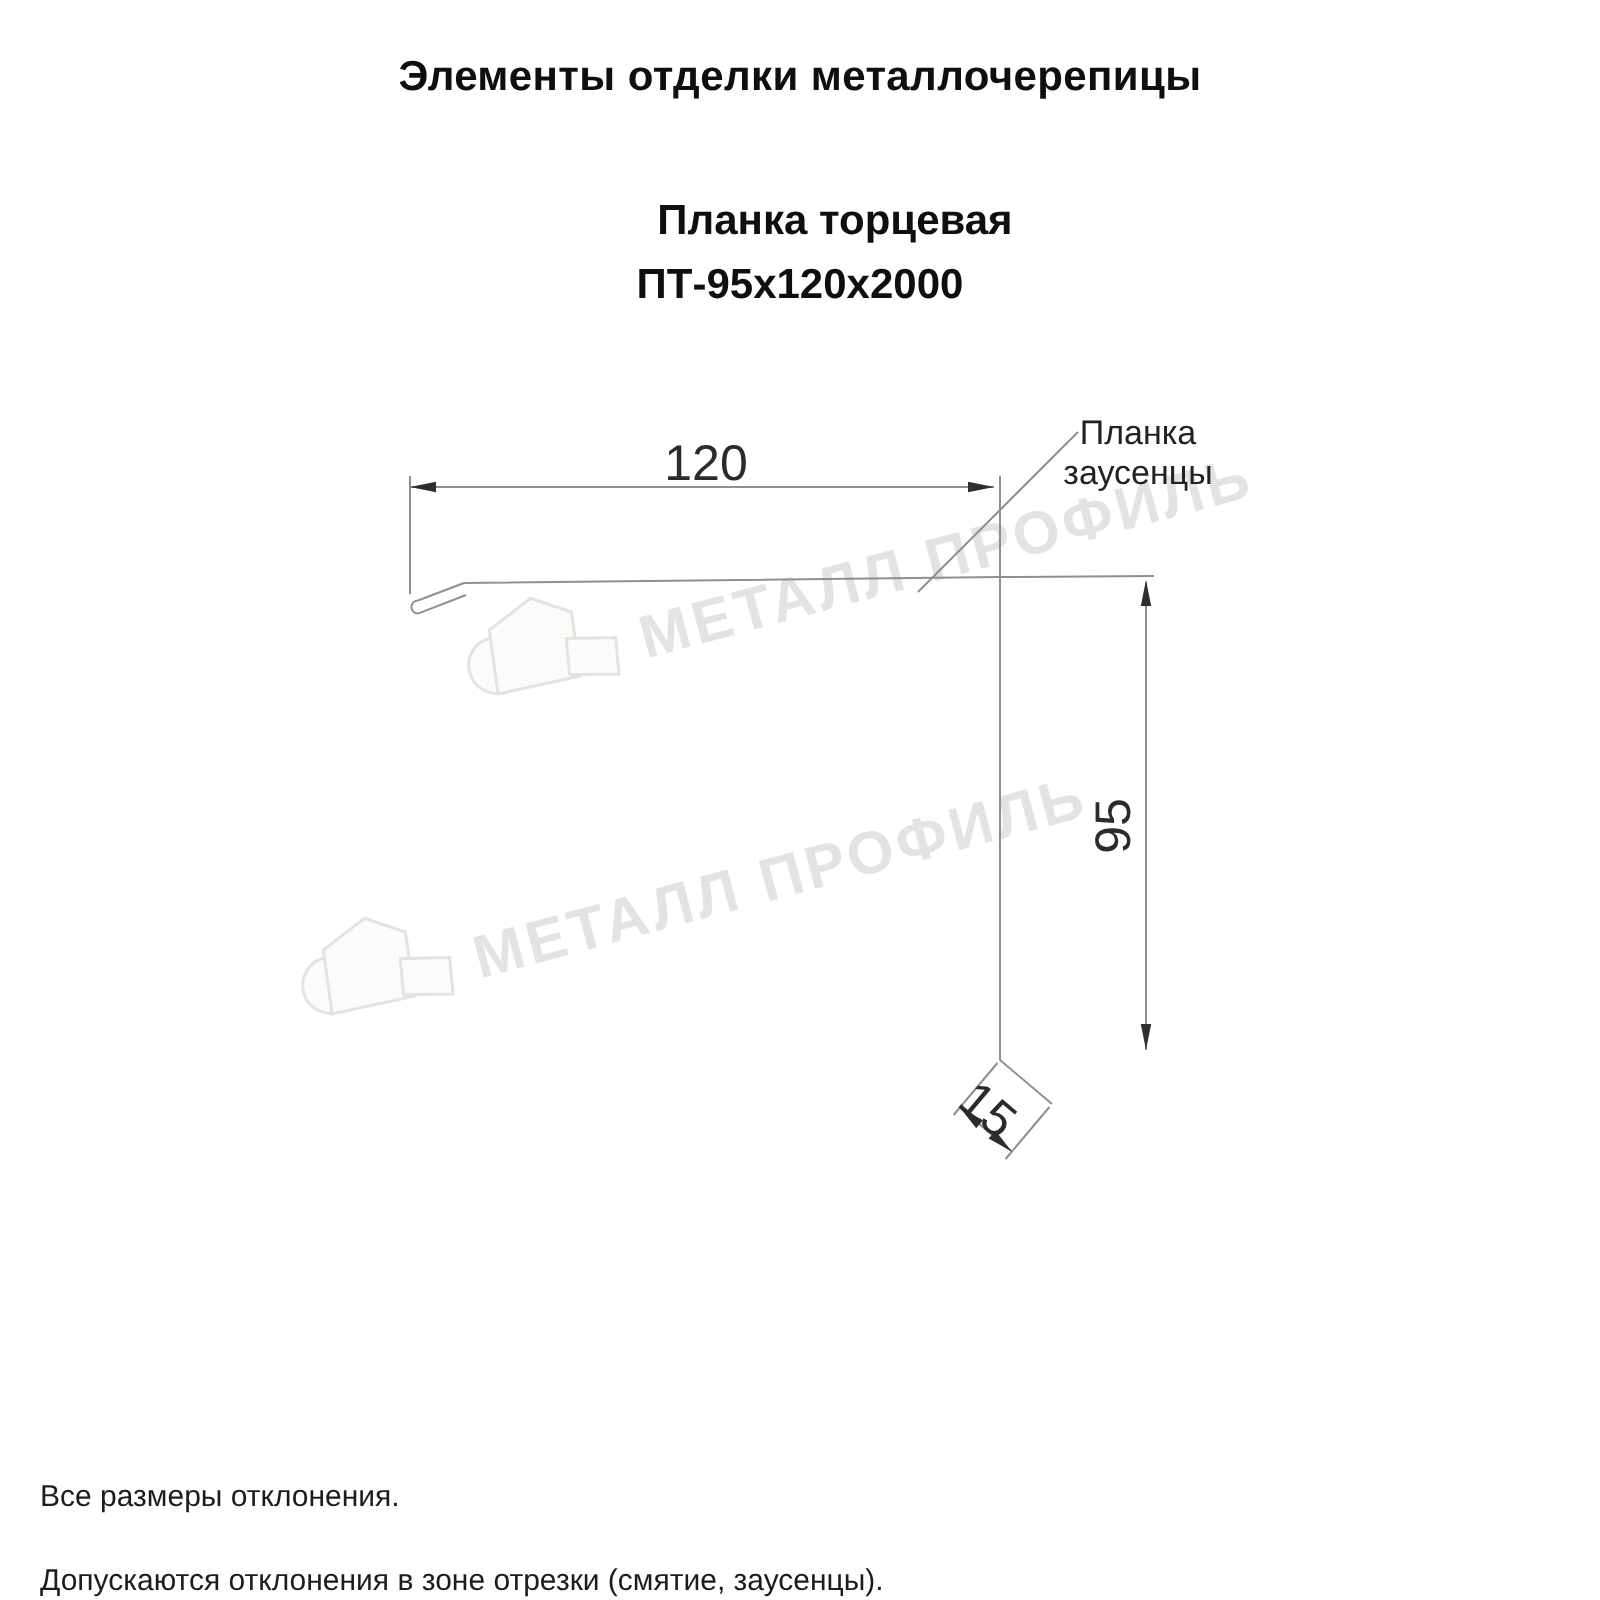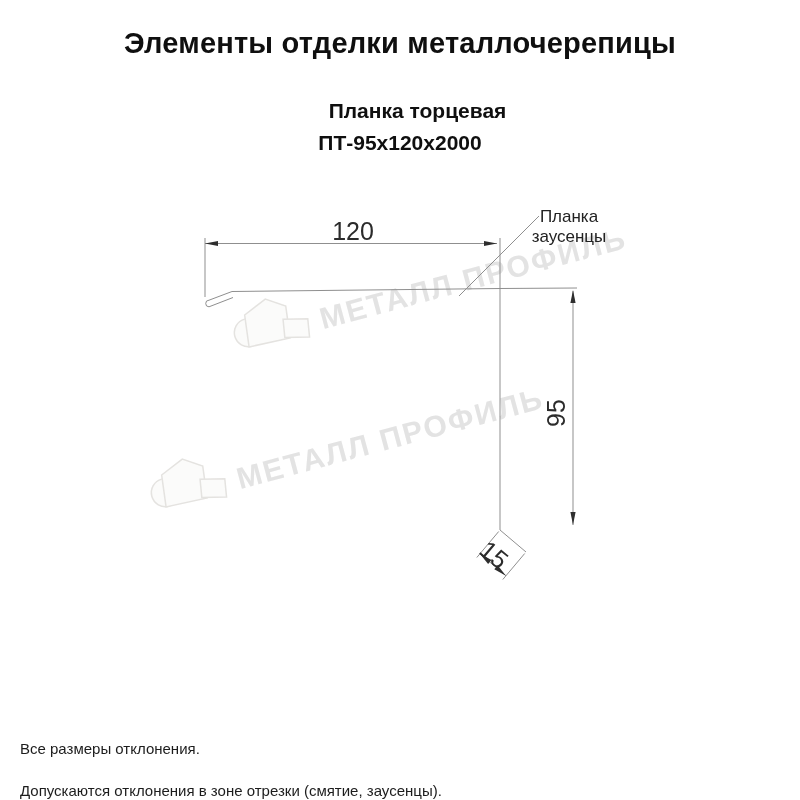--- a/index.html
+++ b/index.html
@@ -5,21 +5,21 @@
   html,body{margin:0;padding:0;}
   body{
     width:800px;height:800px;position:relative;overflow:hidden;
     background:#ffffff;
     font-family:"Liberation Sans","DejaVu Sans",sans-serif;
     -webkit-font-smoothing:antialiased;
   }
   .abs{position:absolute;}
   .page-title{
     left:0;right:0;top:27px;text-align:center;
-    font-size:29px;font-weight:bold;color:#0f0f0f;letter-spacing:.2px;
+    font-size:21px;font-weight:bold;color:#0f0f0f;letter-spacing:.2px;
   }
   .product-name{
     left:0;right:0;top:99px;text-align:center;
     font-size:21px;font-weight:bold;color:#0f0f0f;padding-left:35px;
   }
   .product-code{
     left:0;right:0;top:131px;text-align:center;
     font-size:21px;font-weight:bold;color:#0f0f0f;
   }
   .face-side-label{

